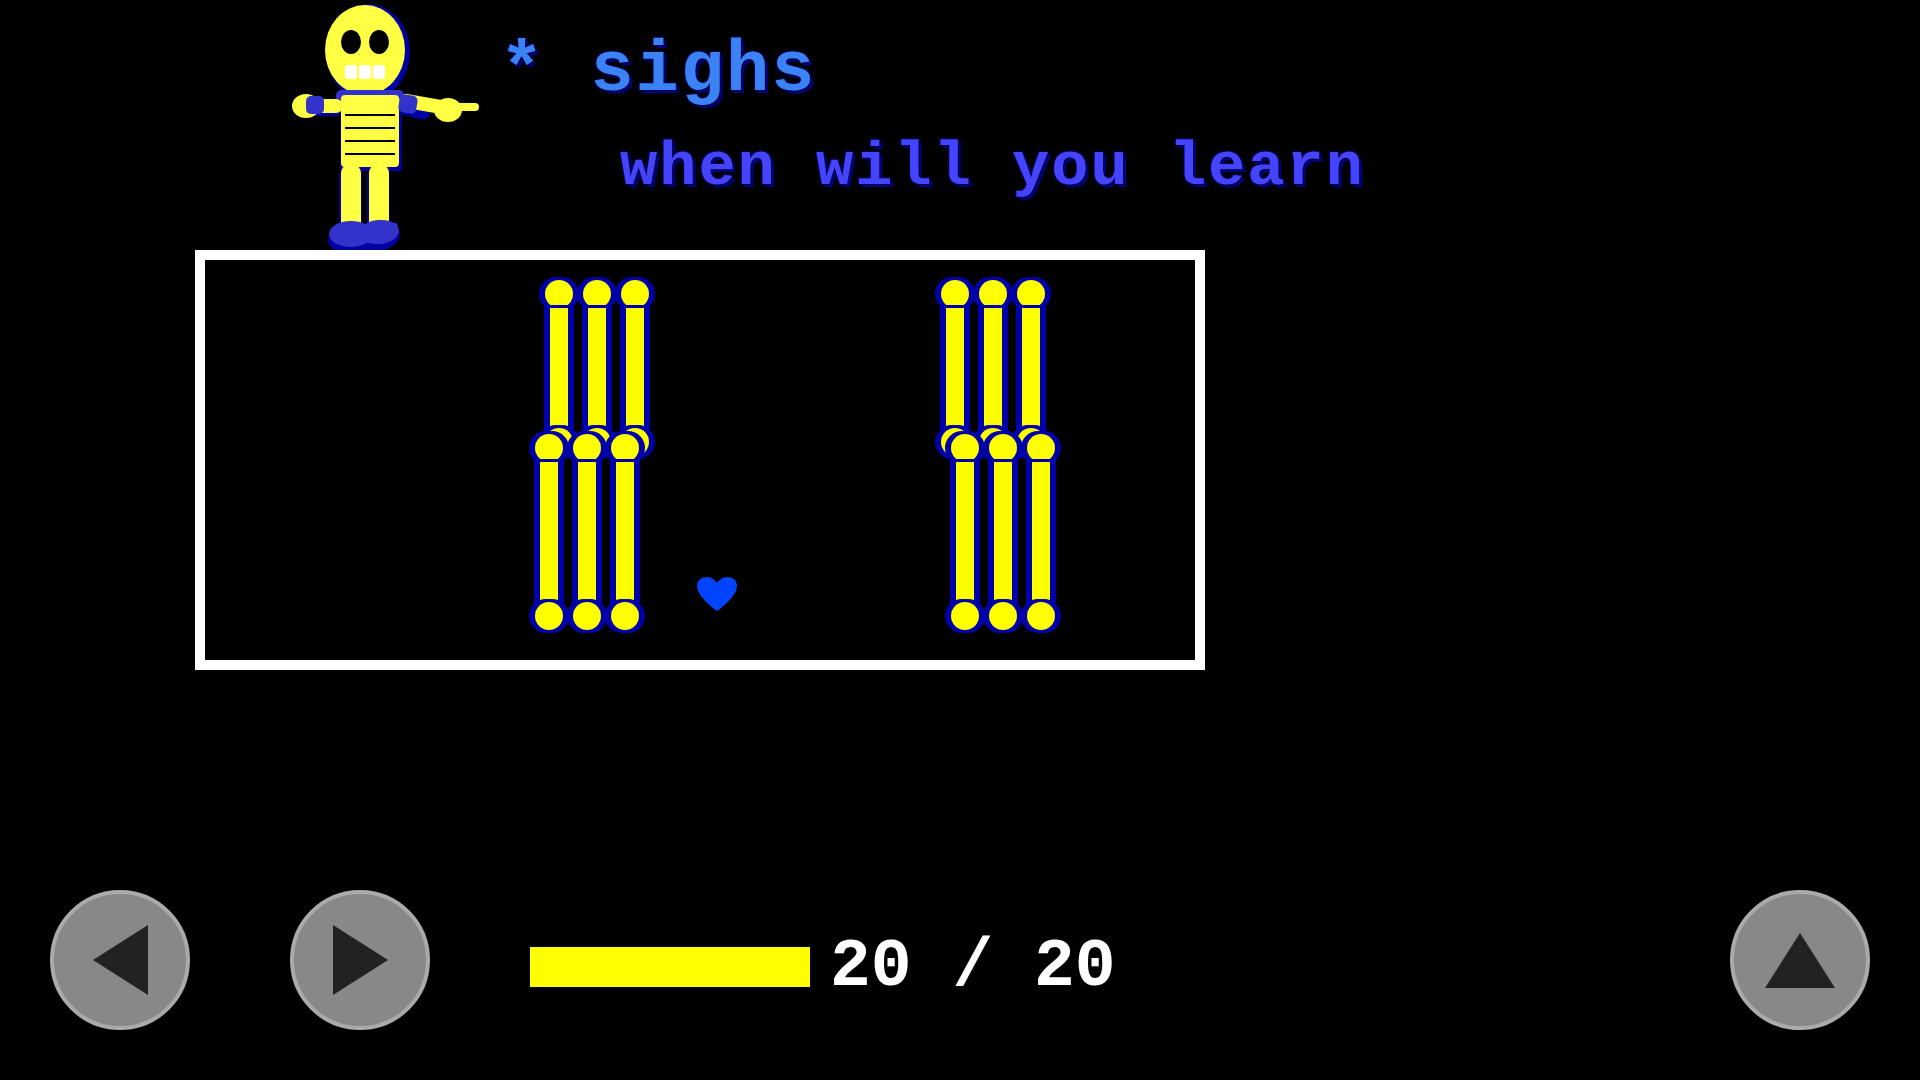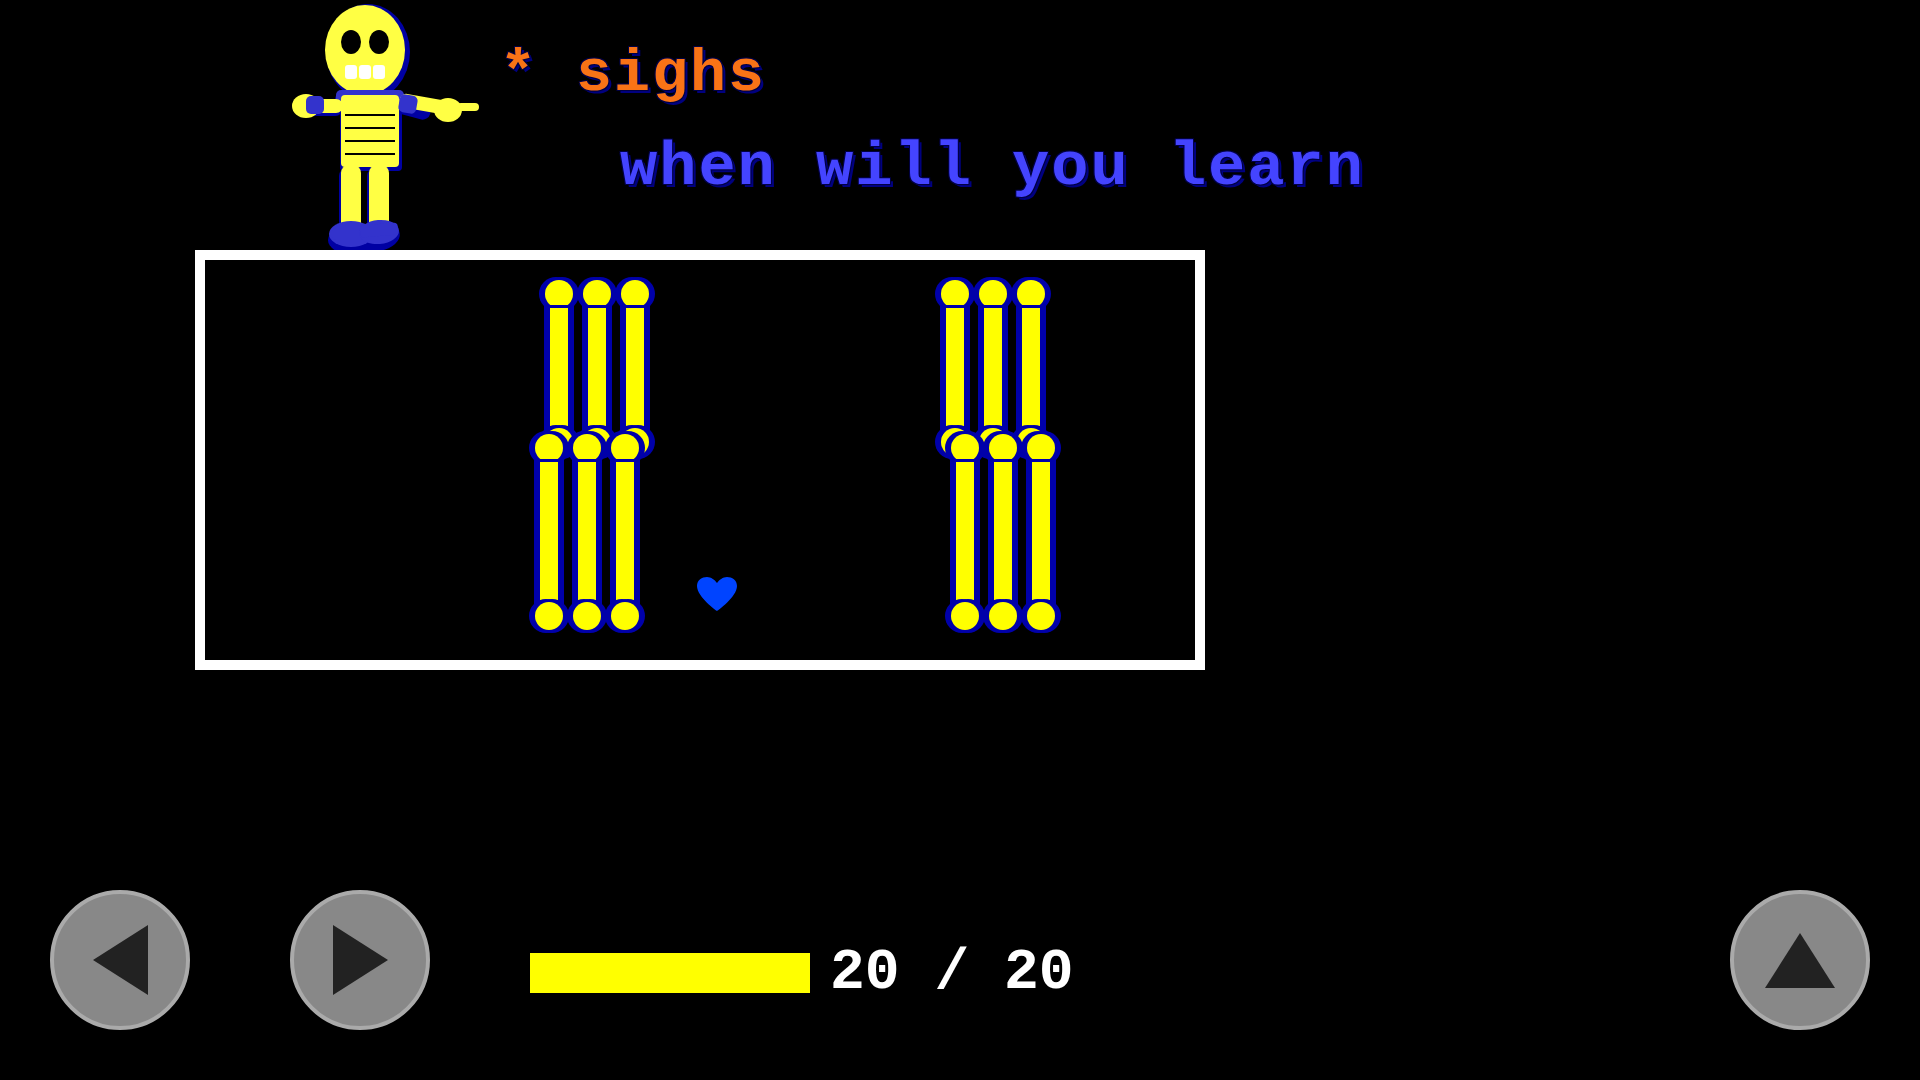--- a/index.html
+++ b/index.html
@@ -192,21 +192,21 @@
       position: relative;
     }
 
     #hp-bar-fill {
       width: 100%;
       height: 100%;
       background: #ffff00;
     }
 
     #hp-text {
-      font-size: 58px;
+      font-size: 68px;
       color: white;
       font-weight: bold;
       font-family: 'Courier New', Courier, monospace;
       white-space: nowrap;
     }
 
     
     #papyrus-sprite {
       position: absolute;
       top: 0;
@@ -328,21 +328,21 @@
       <rect x="149" y="95" width="18" height="18" rx="5" fill="#3333cc" transform="rotate(10 158 104)"></rect>
 
       <line x1="95" y1="115" x2="145" y2="115" stroke="#000" stroke-width="2"></line>
       <line x1="95" y1="128" x2="145" y2="128" stroke="#000" stroke-width="2"></line>
       <line x1="95" y1="141" x2="145" y2="141" stroke="#000" stroke-width="2"></line>
       <line x1="95" y1="154" x2="145" y2="154" stroke="#000" stroke-width="2"></line>
     </svg>
   </div>
 
   <div id="dialogue-text">
-    <div class="dialogue-line1 text-outline"><span style="color:#f97316; font-size:60px;">* sighs</span></div>
+    <div class="dialogue-line1 text-outline"><span style="color:#3b82f6; font-size:72px;">* sighs</span></div>
     <div class="dialogue-line2 text-outline" style="margin-left:120px; font-size:62px; color:#4444ff;">when will you learn</div>
   </div>
 </div>
 
 <div id="battle-box">
 
   <div class="bone-group bones-top-left">
     <div class="bone-pair">
 
       <div class="bone-stick">

